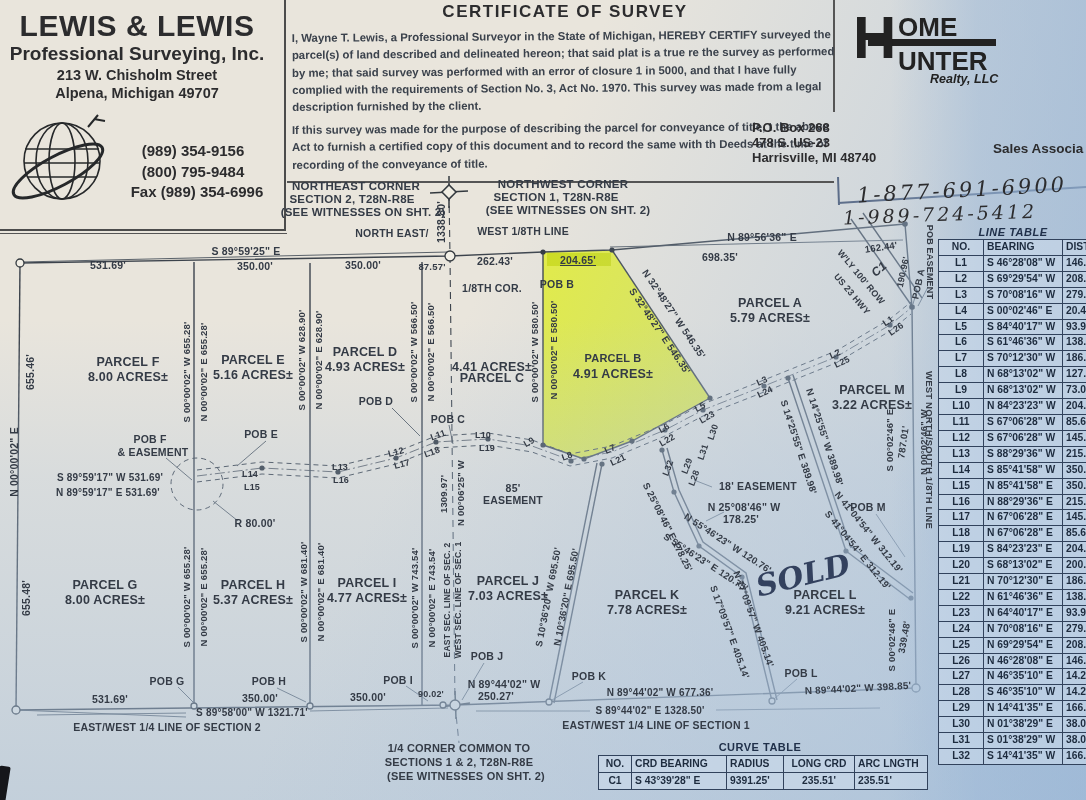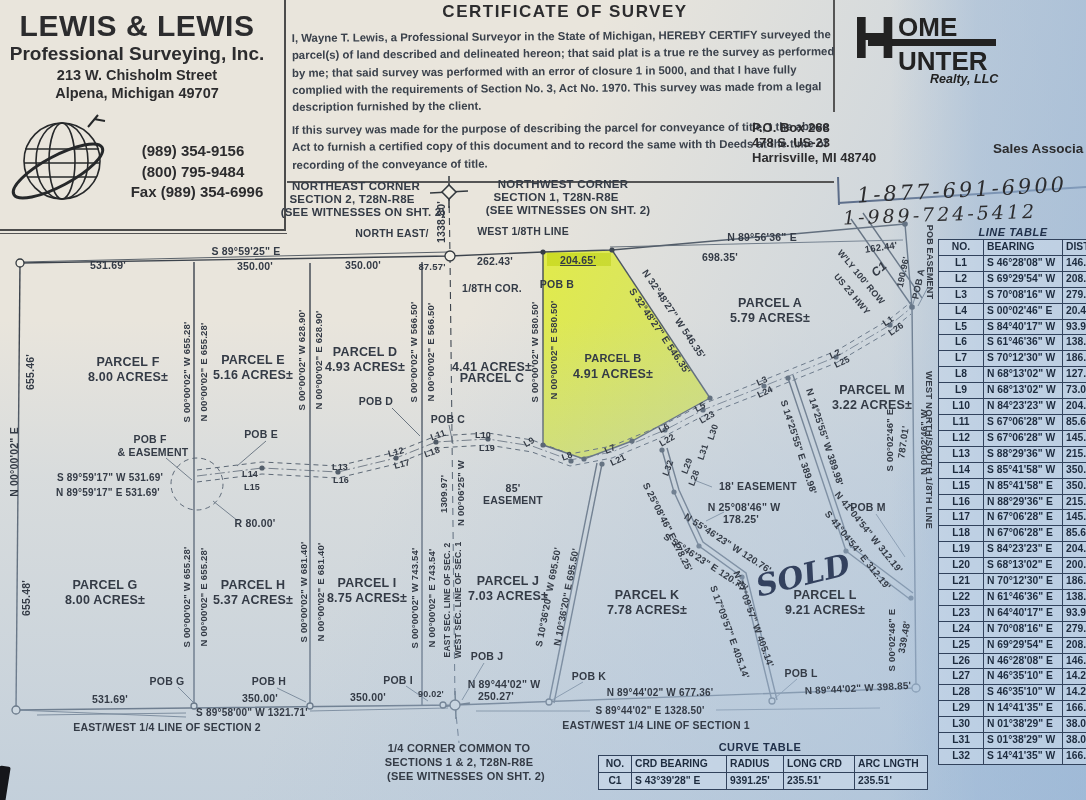--- a/index.html
+++ b/index.html
@@ -26,21 +26,21 @@
   .stable th,.stable td{border:1.7px solid #31425c;padding:0 3px;white-space:nowrap;
         overflow:hidden;text-align:left;}
   .line-tbl th,.line-tbl td{height:14.9px;line-height:14.9px;}
   .line-tbl th:nth-child(1),.line-tbl td:nth-child(1){width:38px;text-align:center;}
   .line-tbl th:nth-child(2),.line-tbl td:nth-child(2){width:72px;}
   .line-tbl th:nth-child(3),.line-tbl td:nth-child(3){width:60px;}
   .curve-tbl th,.curve-tbl td{height:16px;line-height:16px;}
   .curve-tbl th:nth-child(1),.curve-tbl td:nth-child(1){width:26px;text-align:center;}
   .curve-tbl th:nth-child(2),.curve-tbl td:nth-child(2){width:88px;}
   .curve-tbl th:nth-child(3),.curve-tbl td:nth-child(3){width:50px;}
-  .curve-tbl th:nth-child(4),.curve-tbl td:nth-child(4){width:64px;}
+  .curve-tbl th:nth-child(4),.curve-tbl td:nth-child(4){width:64px;text-align:center;}
   .curve-tbl th:nth-child(5),.curve-tbl td:nth-child(5){width:66px;}
   .tbl-title{position:absolute;z-index:6;font-size:11px;font-weight:700;color:#20304a;
       letter-spacing:.5px;transform:translate(-50%,-50%);}
   .smudge{position:absolute;left:-3px;top:766px;width:11px;height:36px;background:#15161a;
       transform:rotate(9deg);z-index:7;border-radius:2px;}
 </style>
 </head>
 <body>
 
 <div class="page">
@@ -252,21 +252,21 @@
       <span class="ml" style="left: 613px; top: 374px; font-size: 12.5px; transform: translate(-50%, -50%);">4.91 ACRES±</span>
       <span class="ml" style="left: 770px; top: 303px; font-size: 12.5px; transform: translate(-50%, -50%);">PARCEL A</span>
       <span class="ml" style="left: 770px; top: 318px; font-size: 12.5px; transform: translate(-50%, -50%);">5.79 ACRES±</span>
       <span class="ml" style="left: 872px; top: 390px; font-size: 12.5px; transform: translate(-50%, -50%);">PARCEL M</span>
       <span class="ml" style="left: 872px; top: 405px; font-size: 12.5px; transform: translate(-50%, -50%);">3.22 ACRES±</span>
       <span class="ml" style="left: 105px; top: 585px; font-size: 12.5px; transform: translate(-50%, -50%);">PARCEL G</span>
       <span class="ml" style="left: 105px; top: 600px; font-size: 12.5px; transform: translate(-50%, -50%);">8.00 ACRES±</span>
       <span class="ml" style="left: 253px; top: 585px; font-size: 12.5px; transform: translate(-50%, -50%);">PARCEL H</span>
       <span class="ml" style="left: 253px; top: 600px; font-size: 12.5px; transform: translate(-50%, -50%);">5.37 ACRES±</span>
       <span class="ml" style="left: 367px; top: 583px; font-size: 12.5px; transform: translate(-50%, -50%);">PARCEL I</span>
-      <span class="ml" style="left: 367px; top: 598px; font-size: 12.5px; transform: translate(-50%, -50%);">8.75 ACRES±</span>
+      <span class="ml" style="left: 367px; top: 598px; font-size: 12.5px; transform: translate(-50%, -50%);">4.77 ACRES±</span>
       <span class="ml" style="left: 508px; top: 581px; font-size: 12.5px; transform: translate(-50%, -50%);">PARCEL J</span>
       <span class="ml" style="left: 508px; top: 596px; font-size: 12.5px; transform: translate(-50%, -50%);">7.03 ACRES±</span>
       <span class="ml" style="left: 647px; top: 595px; font-size: 12.5px; transform: translate(-50%, -50%);">PARCEL K</span>
       <span class="ml" style="left: 647px; top: 610px; font-size: 12.5px; transform: translate(-50%, -50%);">7.78 ACRES±</span>
       <span class="ml" style="left: 825px; top: 595px; font-size: 12.5px; transform: translate(-50%, -50%);">PARCEL L</span>
       <span class="ml" style="left: 825px; top: 610px; font-size: 12.5px; transform: translate(-50%, -50%);">9.21 ACRES±</span>
       <span class="ml hand" style="left: 803px; top: 575px; font-size: 30px; transform: translate(-50%, -50%) rotate(-14deg);">SOLD</span>
       <span class="ml" style="left: 30px; top: 372px; font-size: 10.5px; transform: translate(-50%, -50%) rotate(-90deg);">655.46'</span>
       <span class="ml" style="left: 14px; top: 462px; font-size: 10.5px; transform: translate(-50%, -50%) rotate(-90deg);">N 00°00'02" E</span>
       <span class="ml" style="left: 26px; top: 598px; font-size: 10.5px; transform: translate(-50%, -50%) rotate(-90deg);">655.48'</span>

